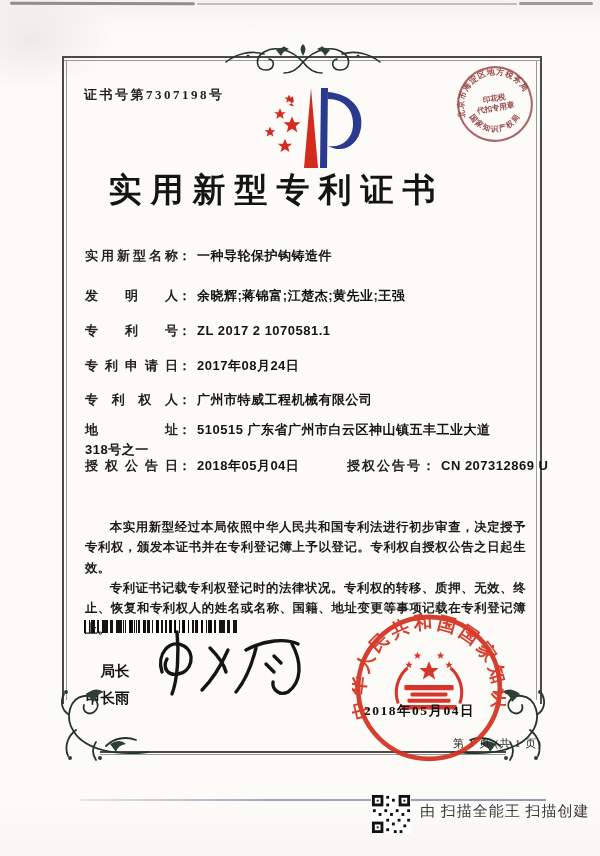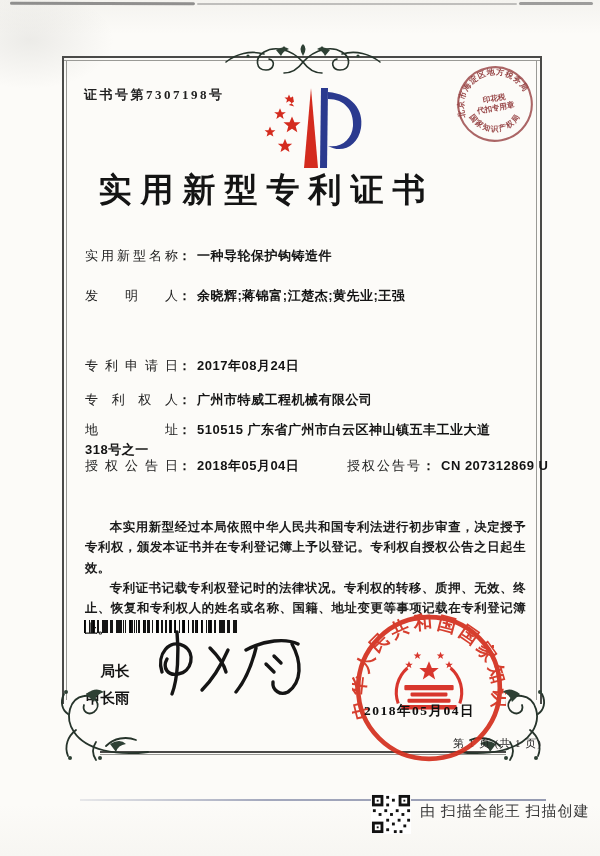--- a/index.html
+++ b/index.html
@@ -15,24 +15,24 @@
   .scan-edge{position:absolute; background:#6d6d6d; border-radius:2px;}
   .e1{left:10px; top:2px; width:185px; height:3px; opacity:.75; transform:rotate(.2deg);}
   .e2{left:197px; top:3px; width:320px; height:1.5px; opacity:.4;}
   .e3{left:519px; top:2px; width:74px; height:3px; opacity:.65;}
 
   
   .frame-line{position:absolute; background:#4a4a48;}
   .frame-line.light{background:#9a9a96;}
   
   .cert-no{position:absolute; left:84px; top:86px; font-size:13px; letter-spacing:2.5px; font-weight:600; color:#222;}
-  .title{position:absolute; left:68px; top:168px; width:397px; text-align:center;
+  .title{position:absolute; left:78px; top:168px; width:397px; text-align:center;
          font-size:33px; font-weight:700; letter-spacing:9px; color:#141414;font-family:Liberation Serif, serif;}
   .field-row{position:absolute; left:85px; width:432px; font-size:13px; line-height:1.5; color:#111;}
-  .flabel{display:inline-block; width:93px; text-align:justify; text-align-last:justify; font-weight:400; color:#222; vertical-align:top;}
+  .flabel{display:inline-block; width:93px; text-align:justify; text-align-last:justify; font-weight:700; color:#222; vertical-align:top;}
   .fcolon{font-weight:600; margin-right:6px;}
   .fvalue{font-family:"Liberation Sans","DejaVu Sans",sans-serif; font-weight:700; letter-spacing:.5px; color:#141414;}
   .grant-no{position:absolute; left:262px; top:0; white-space:nowrap;}
   .paras{position:absolute; left:85px; top:477px; width:441px; font-size:12.4px; line-height:1.64;
          text-align:justify; letter-spacing:.4px; font-weight:600; color:#1b1b1b;margin-top:40px;}
   .paras p{margin:0; text-indent:2em;}
   .barcode{position:absolute; left:84px; top:620px; width:153px; height:13px;
     background:
       repeating-linear-gradient(90deg,#151515 0 2px,transparent 2px 5px,#151515 5px 6px,transparent 6px 9px),
       repeating-linear-gradient(90deg,#151515 0 1px,transparent 1px 7px,#151515 7px 10px,transparent 10px 13px);
@@ -135,20 +135,23 @@
     </g>
   </svg>
 
   <div class="title">实用新型专利证书</div>
 
   <div class="field-row" style="top:246px;">
     <span class="flabel">实用新型名称</span><span class="fcolon">：</span><span class="fvalue">一种导轮保护钩铸造件</span>
   </div>
   <div class="field-row" style="top:286px;">
     <span class="flabel">发明人</span><span class="fcolon">：</span><span class="fvalue">余晓辉;蒋锦富;江楚杰;黄先业;王强</span>
+  </div>
+  <div class="field-row" style="top:321px;">
+    <span class="flabel">专利号</span><span class="fcolon">：</span><span class="fvalue">ZL 2017 2 1070581.1</span>
   </div>
   <div class="field-row" style="top:356px;">
     <span class="flabel">专利申请日</span><span class="fcolon">：</span><span class="fvalue">2017年08月24日</span>
   </div>
   <div class="field-row" style="top:390px;">
     <span class="flabel">专利权人</span><span class="fcolon">：</span><span class="fvalue">广州市特威工程机械有限公司</span>
   </div>
   <div class="field-row" style="top:420px; width:418px;">
     <span class="flabel">地址</span><span class="fcolon">：</span><span class="fvalue">510515 广东省广州市白云区神山镇五丰工业大道318号之一</span>
   </div>

